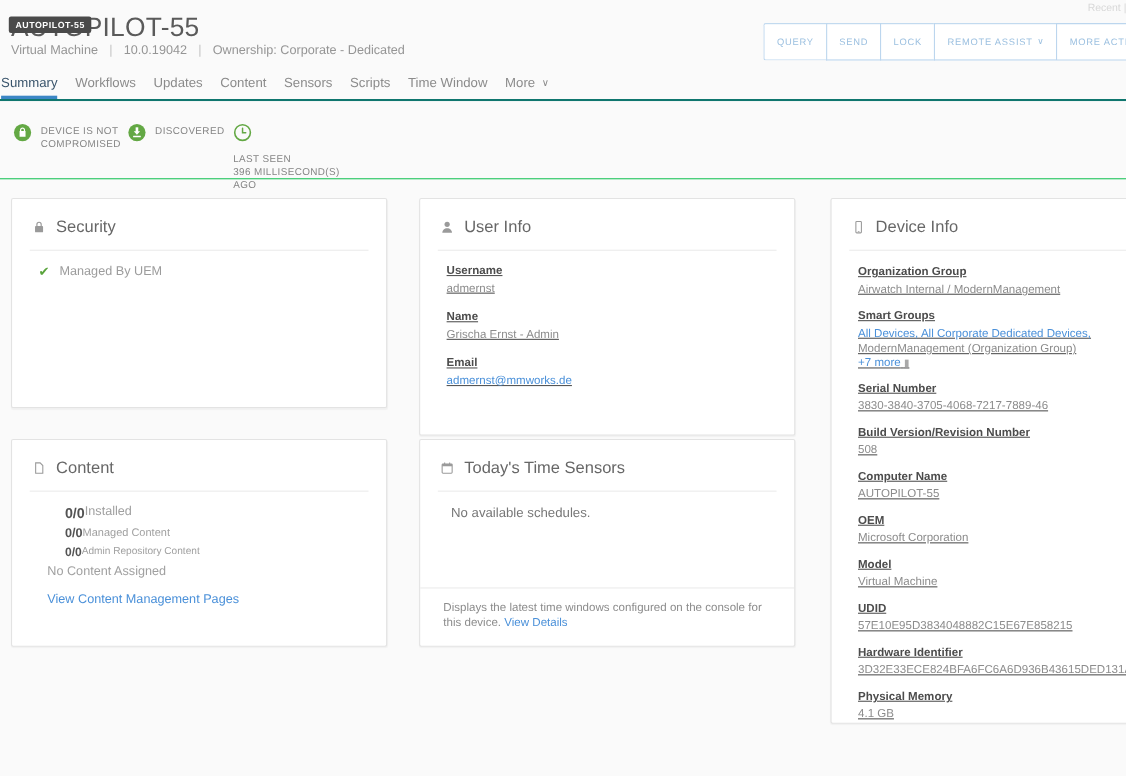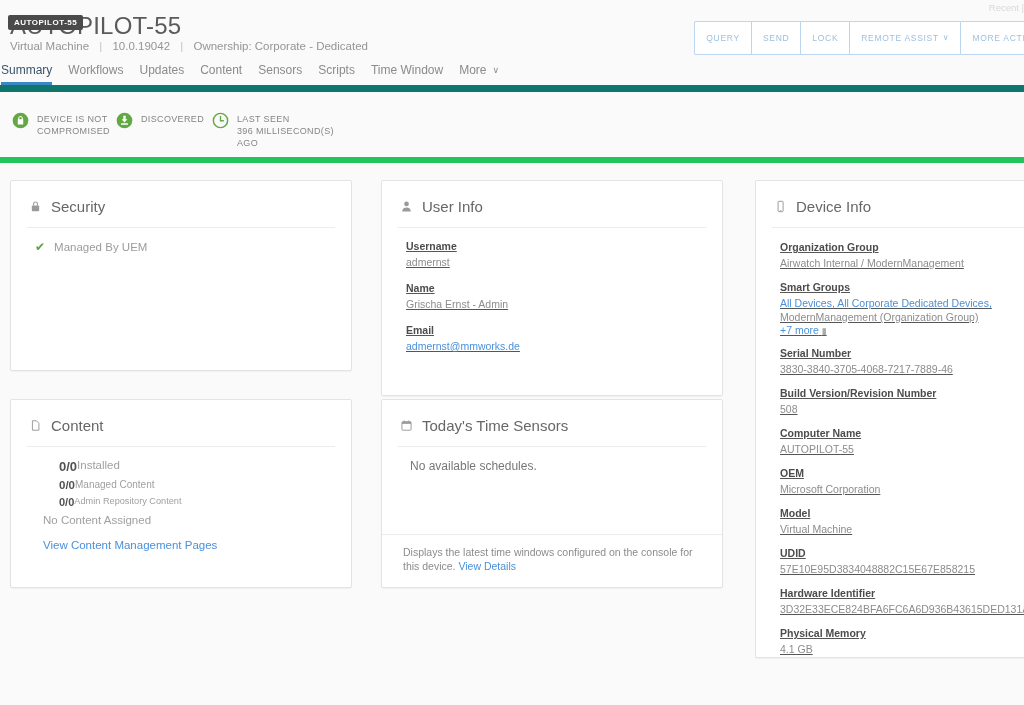--- a/index.html
+++ b/index.html
@@ -59,42 +59,42 @@
     padding: 0 11px; height: 34px; line-height: 18px;
     white-space: nowrap; cursor: pointer;
   }
   .actions .btn:first-child { border-radius: 2px 0 0 2px; }
   .actions .btn:last-child { border-right: 1px solid #bcd6ee; border-radius: 0 2px 2px 0; }
   .actions .caret { font-size: 8px; }
 
   
   .tabbar {
     position: absolute; top: 63px; left: 0; right: 0; height: 29px;
-    border-bottom: 7px solid #0f766e;
+    border-bottom: 2px solid #0f766e;
     display: flex; align-items: flex-end; padding-left: 0px;
   }
   .tab {
     font-size: 12px; color: #8b8b8b; padding: 0 0 8px 0;
     margin: 0 16px 0 0; cursor: pointer; white-space: nowrap;
     display: flex; align-items: center; gap: 6px;
   }
   .tab:first-child { margin-left: 1px; }
   .tab.active { color: #39546b; border-bottom: 3px solid #3b86c5; padding-bottom: 5px; }
   .tab .caret { font-size: 9px; color: #8b8b8b; }
 
   
   .statusbar {
     position: absolute; top: 92px; left: 0; right: 0; height: 71px;
-    background: #fafafa; border-bottom: 6px solid #22c55e;
+    background: #fafafa; border-bottom: 1px solid #22c55e;
     display: flex; align-items: flex-start; padding: 20px 0 0 12px;
   }
   .status-item { display: flex; align-items: flex-start; gap: 8px; }
   .status-item.i1 { width: 104px; }
   .status-item.i2 { width: 96px; }
-  .status-item.i3 { width: 150px; }
+  .status-item.i3 { width: 150px; flex-direction: column; }
   .status-label {
     font-size: 9px; letter-spacing: .35px; color: #858585;
     text-transform: uppercase; line-height: 12px; padding-top: 1px;
   }
   .gicon { width: 17px; height: 17px; flex: 0 0 17px; }
 
   
   .card {
     position: absolute; background: #ffffff;
     border: 1px solid #e3e3e3; border-radius: 2px;

